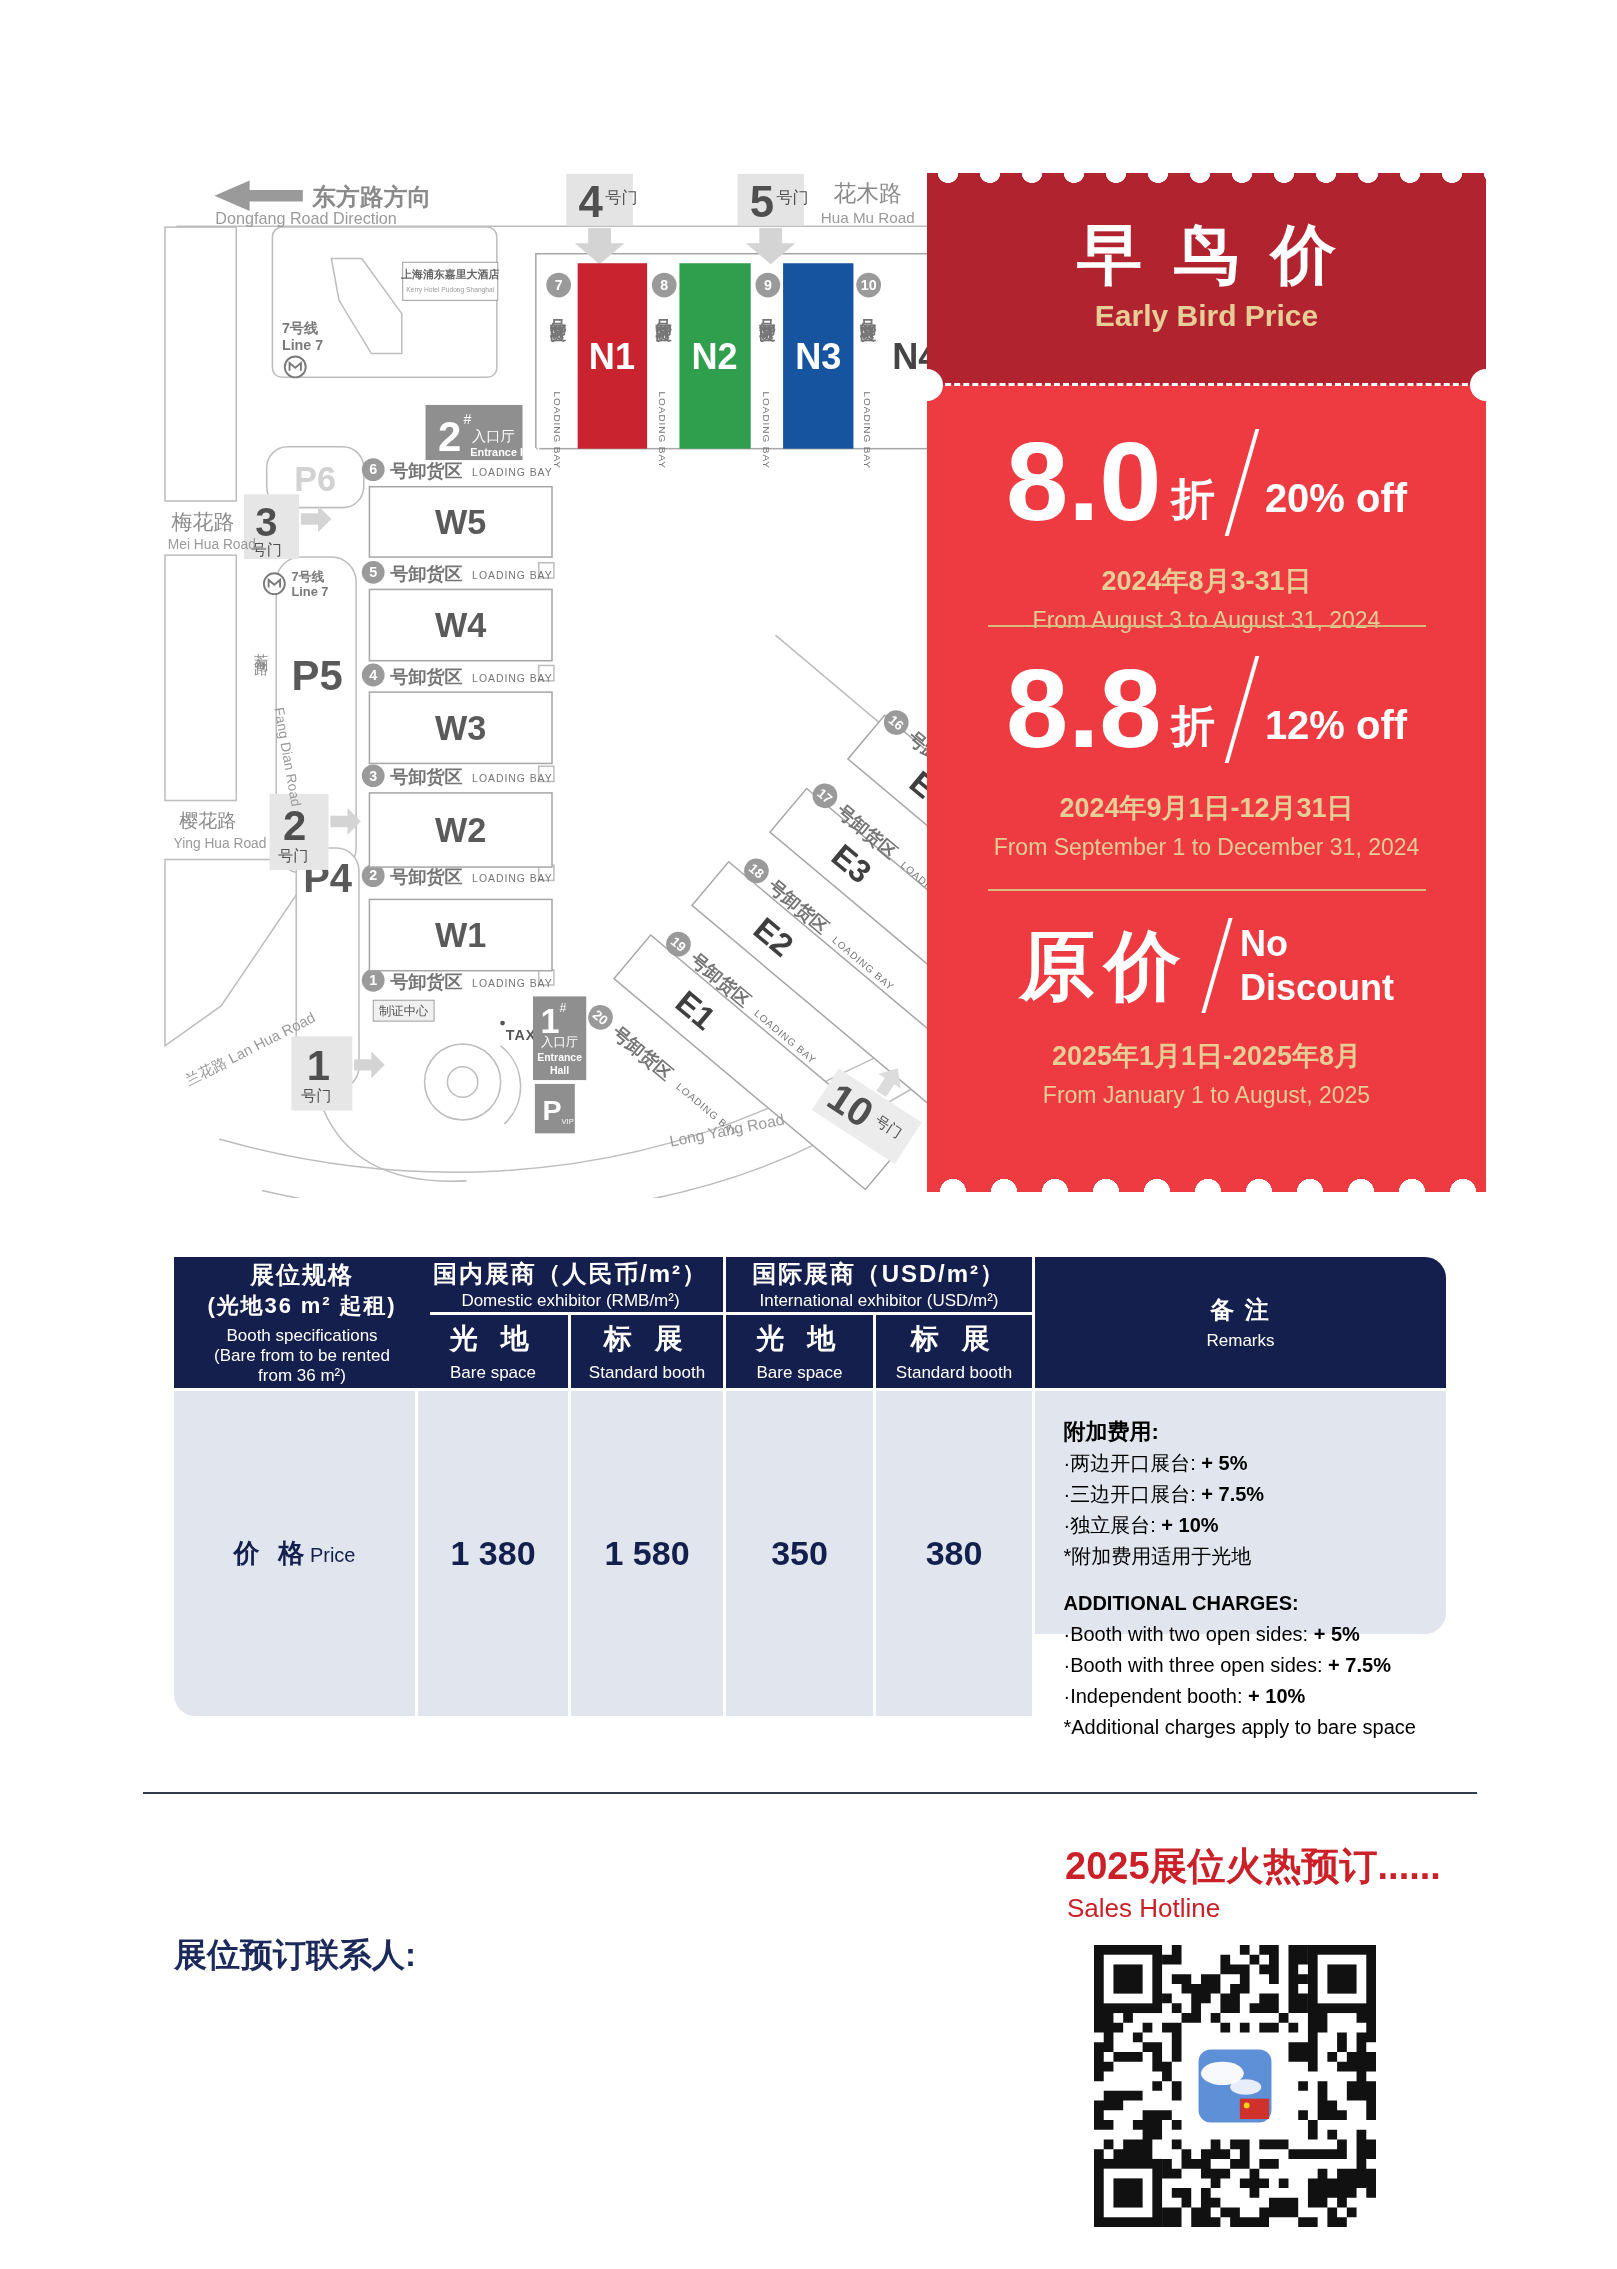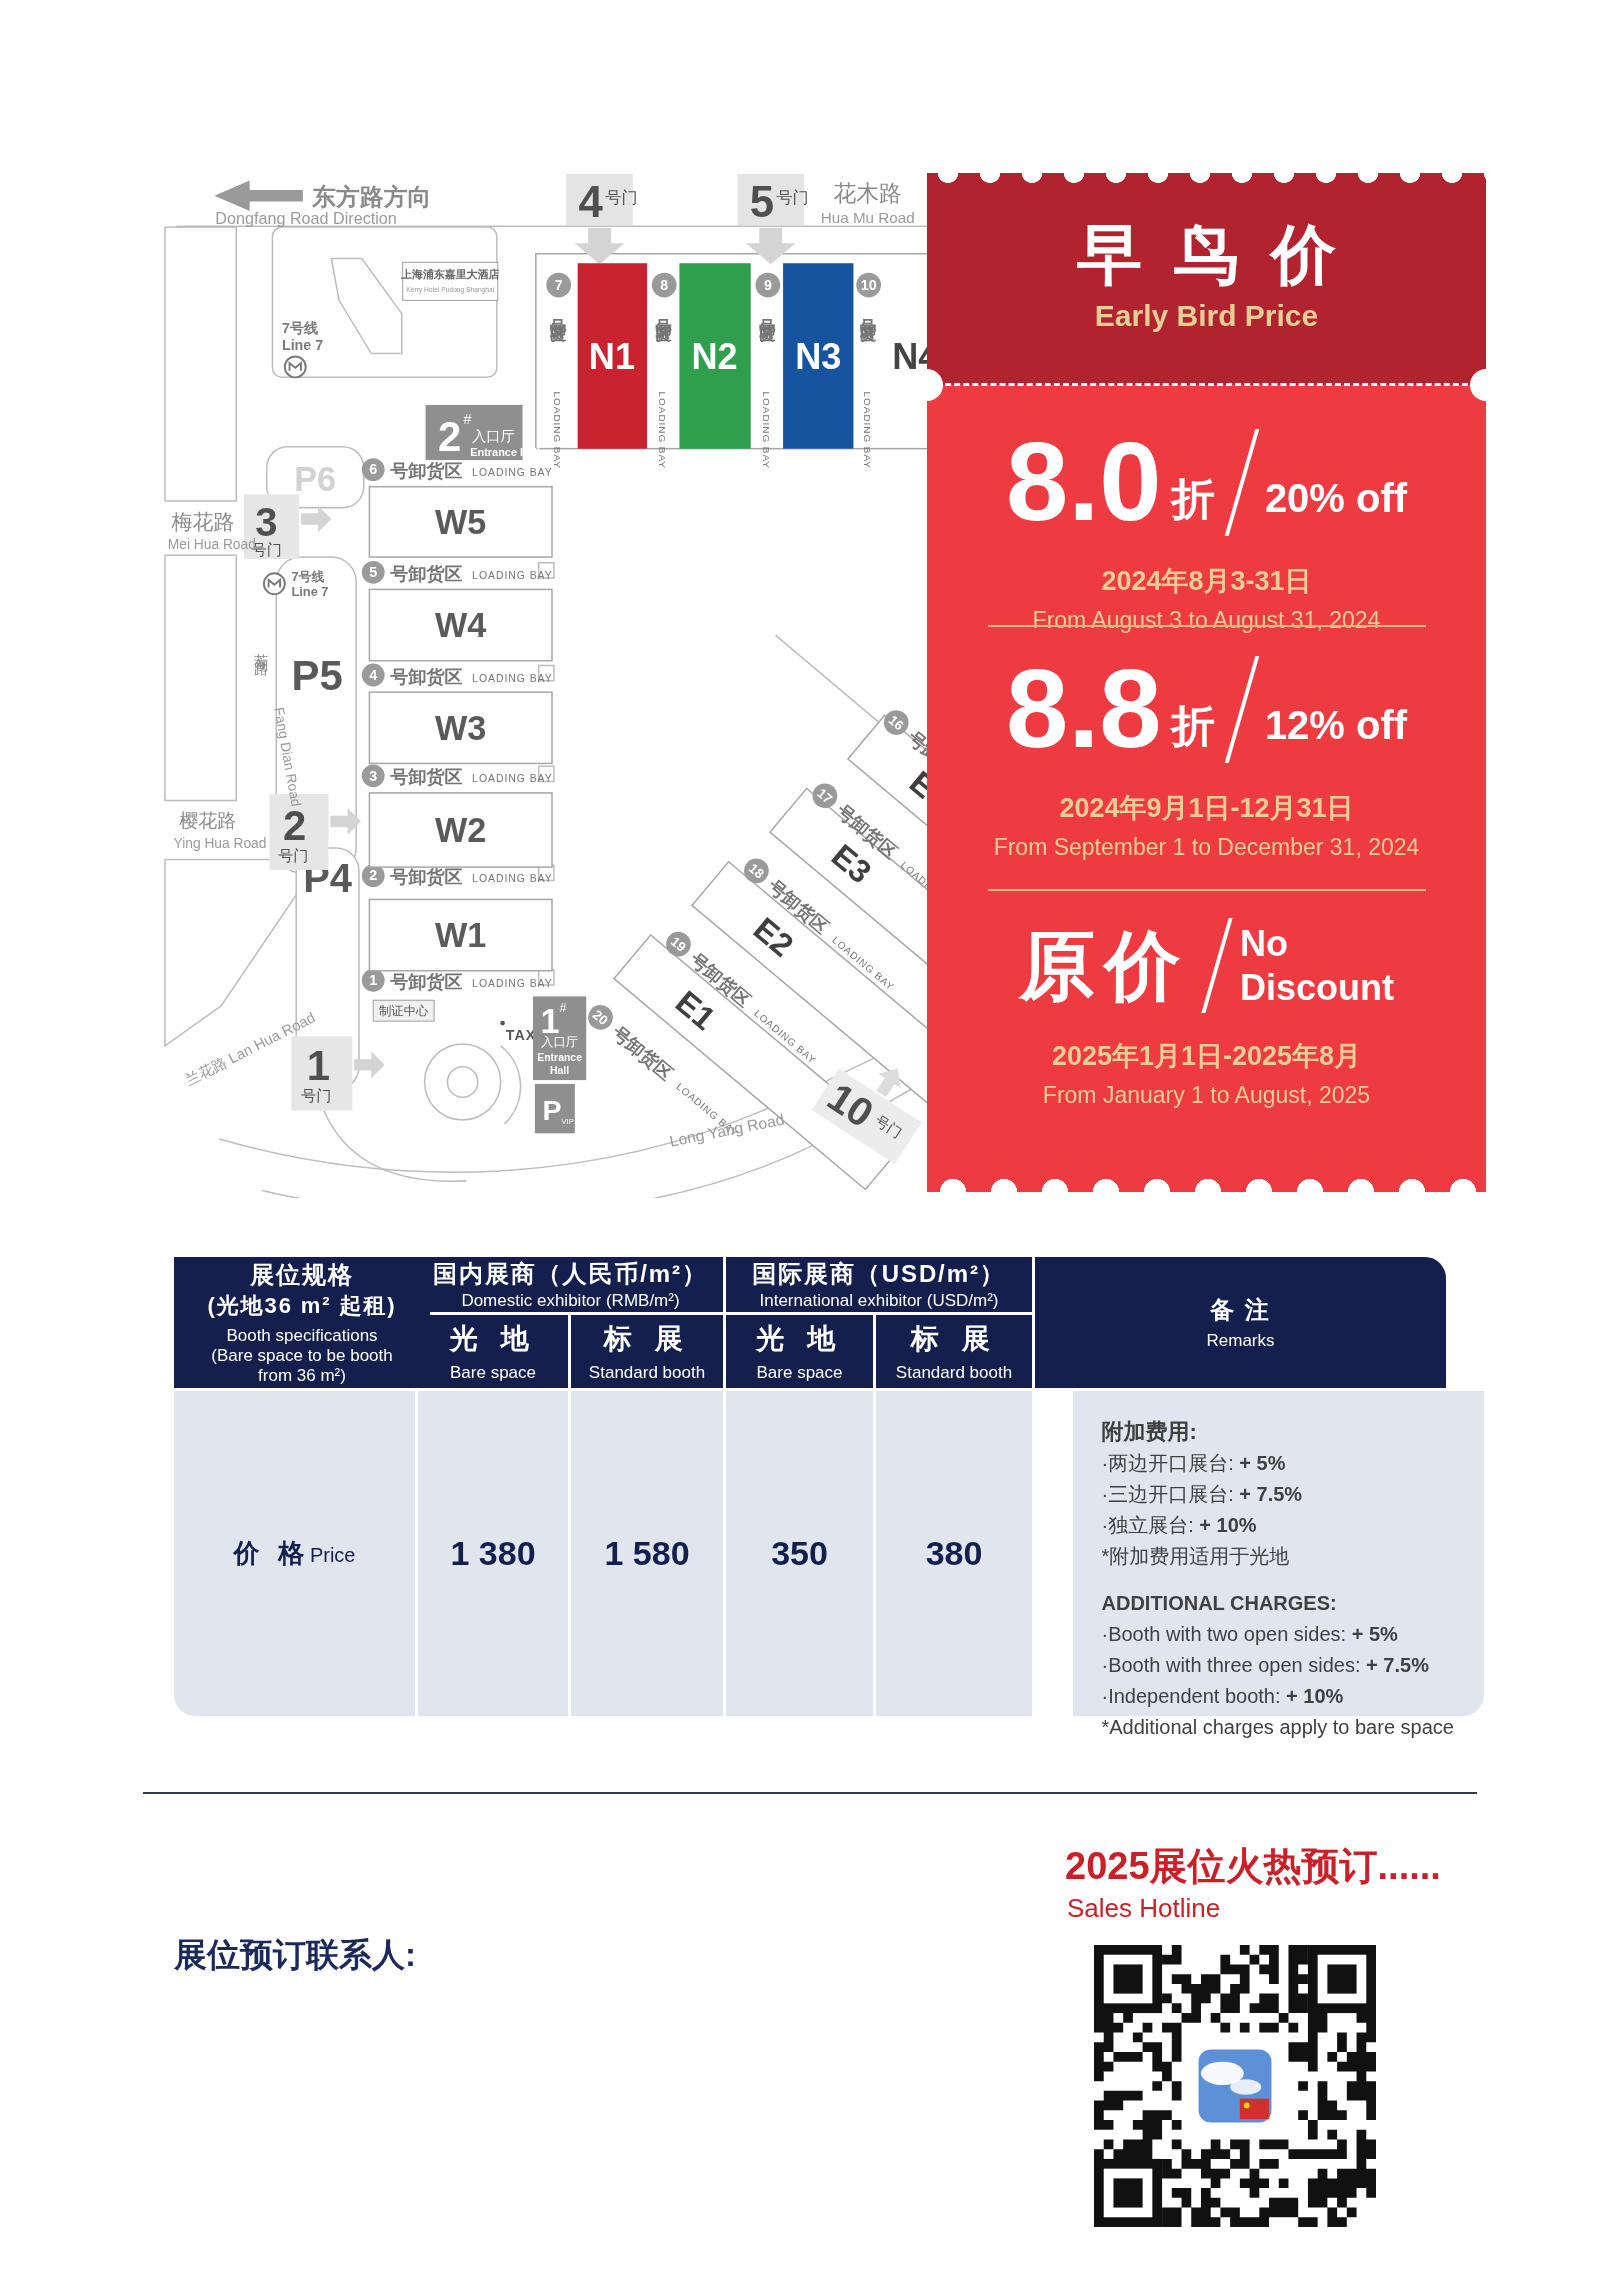--- a/index.html
+++ b/index.html
@@ -40,22 +40,22 @@
 
   
   .th{position:absolute;background:#141f4d;color:#fff;display:flex;flex-direction:column;
       align-items:center;justify-content:center;text-align:center;}
   .td{position:absolute;background:#e1e5ed;display:flex;flex-direction:row;
       align-items:center;justify-content:center;text-align:center;}
   .h-cn{font-size:24px;font-weight:bold;letter-spacing:1.9px;}
   .h-en{font-size:17px;margin-top:5.7px;}
   .sub-cn{font-size:28px;font-weight:bold;letter-spacing:7.6px;}
   .price-num{font-size:34px;font-weight:bold;color:#13204e;}
-  .rm{position:absolute;left:1073px;top:1391px;width:411px;height:325px;background:#e1e5ed;
-      border-radius:0 0 21px 0;color:#404040;padding:25px 0 0 28.5px;box-sizing:border-box;text-align:left;}
+  .rm{position:absolute;left:1035px;top:1391px;width:411px;height:243px;background:#e1e5ed;
+      border-radius:0 0 21px 0;color:#000000;padding:25px 0 0 28.5px;box-sizing:border-box;text-align:left;}
   .rm .t1{font-size:22px;font-weight:bold;line-height:32px;}
   .rm .li{font-size:20px;line-height:31px;}
   .rm .li b{font-weight:bold;}
   .rm .gap{height:15px;}
 
   
   .f-line{position:absolute;left:143px;top:1792px;width:1334px;height:1.9px;background:#333a4d;}
   .f-hot{position:absolute;left:1065px;top:1841px;color:#cb2027;font-size:38px;font-weight:bold;}
   .f-hotline{position:absolute;left:1067px;top:1893px;color:#cb2027;font-size:26px;}
   .f-contact-label{position:absolute;left:174px;top:1933px;color:#1b2a5b;font-size:33px;font-weight:bold;}
@@ -407,21 +407,21 @@
       <div class="date-en">From January 1 to August, 2025</div>
     </div>
   </div>
 
   <div>
 
     <div class="th" style="left:174px;top:1257px;width:256px;height:131px;">
       <div class="h-cn">展位规格</div>
       <div class="h-cn" style="font-size:22px;">(光地36 m² 起租)</div>
       <div class="h-en">Booth specifications</div>
-      <div class="h-en" style="margin-top:0;">(Bare space to be booth</div>
+      <div class="h-en" style="margin-top:0;">(Bare from to be rented</div>
       <div class="h-en" style="margin-top:0;">from 36 m²)</div>
     </div>
     <div class="th" style="left:418px;top:1257px;width:305px;height:55px;">
       <div class="h-cn">国内展商（人民币/m²）</div>
       <div class="h-en" style="margin-top:1.9px;">Domestic exhibitor (RMB/m²)</div>
     </div>
     <div class="th" style="left:726px;top:1257px;width:306px;height:55px;">
       <div class="h-cn">国际展商（USD/m²）</div>
       <div class="h-en" style="margin-top:1.9px;">International exhibitor (USD/m²)</div>
     </div>

